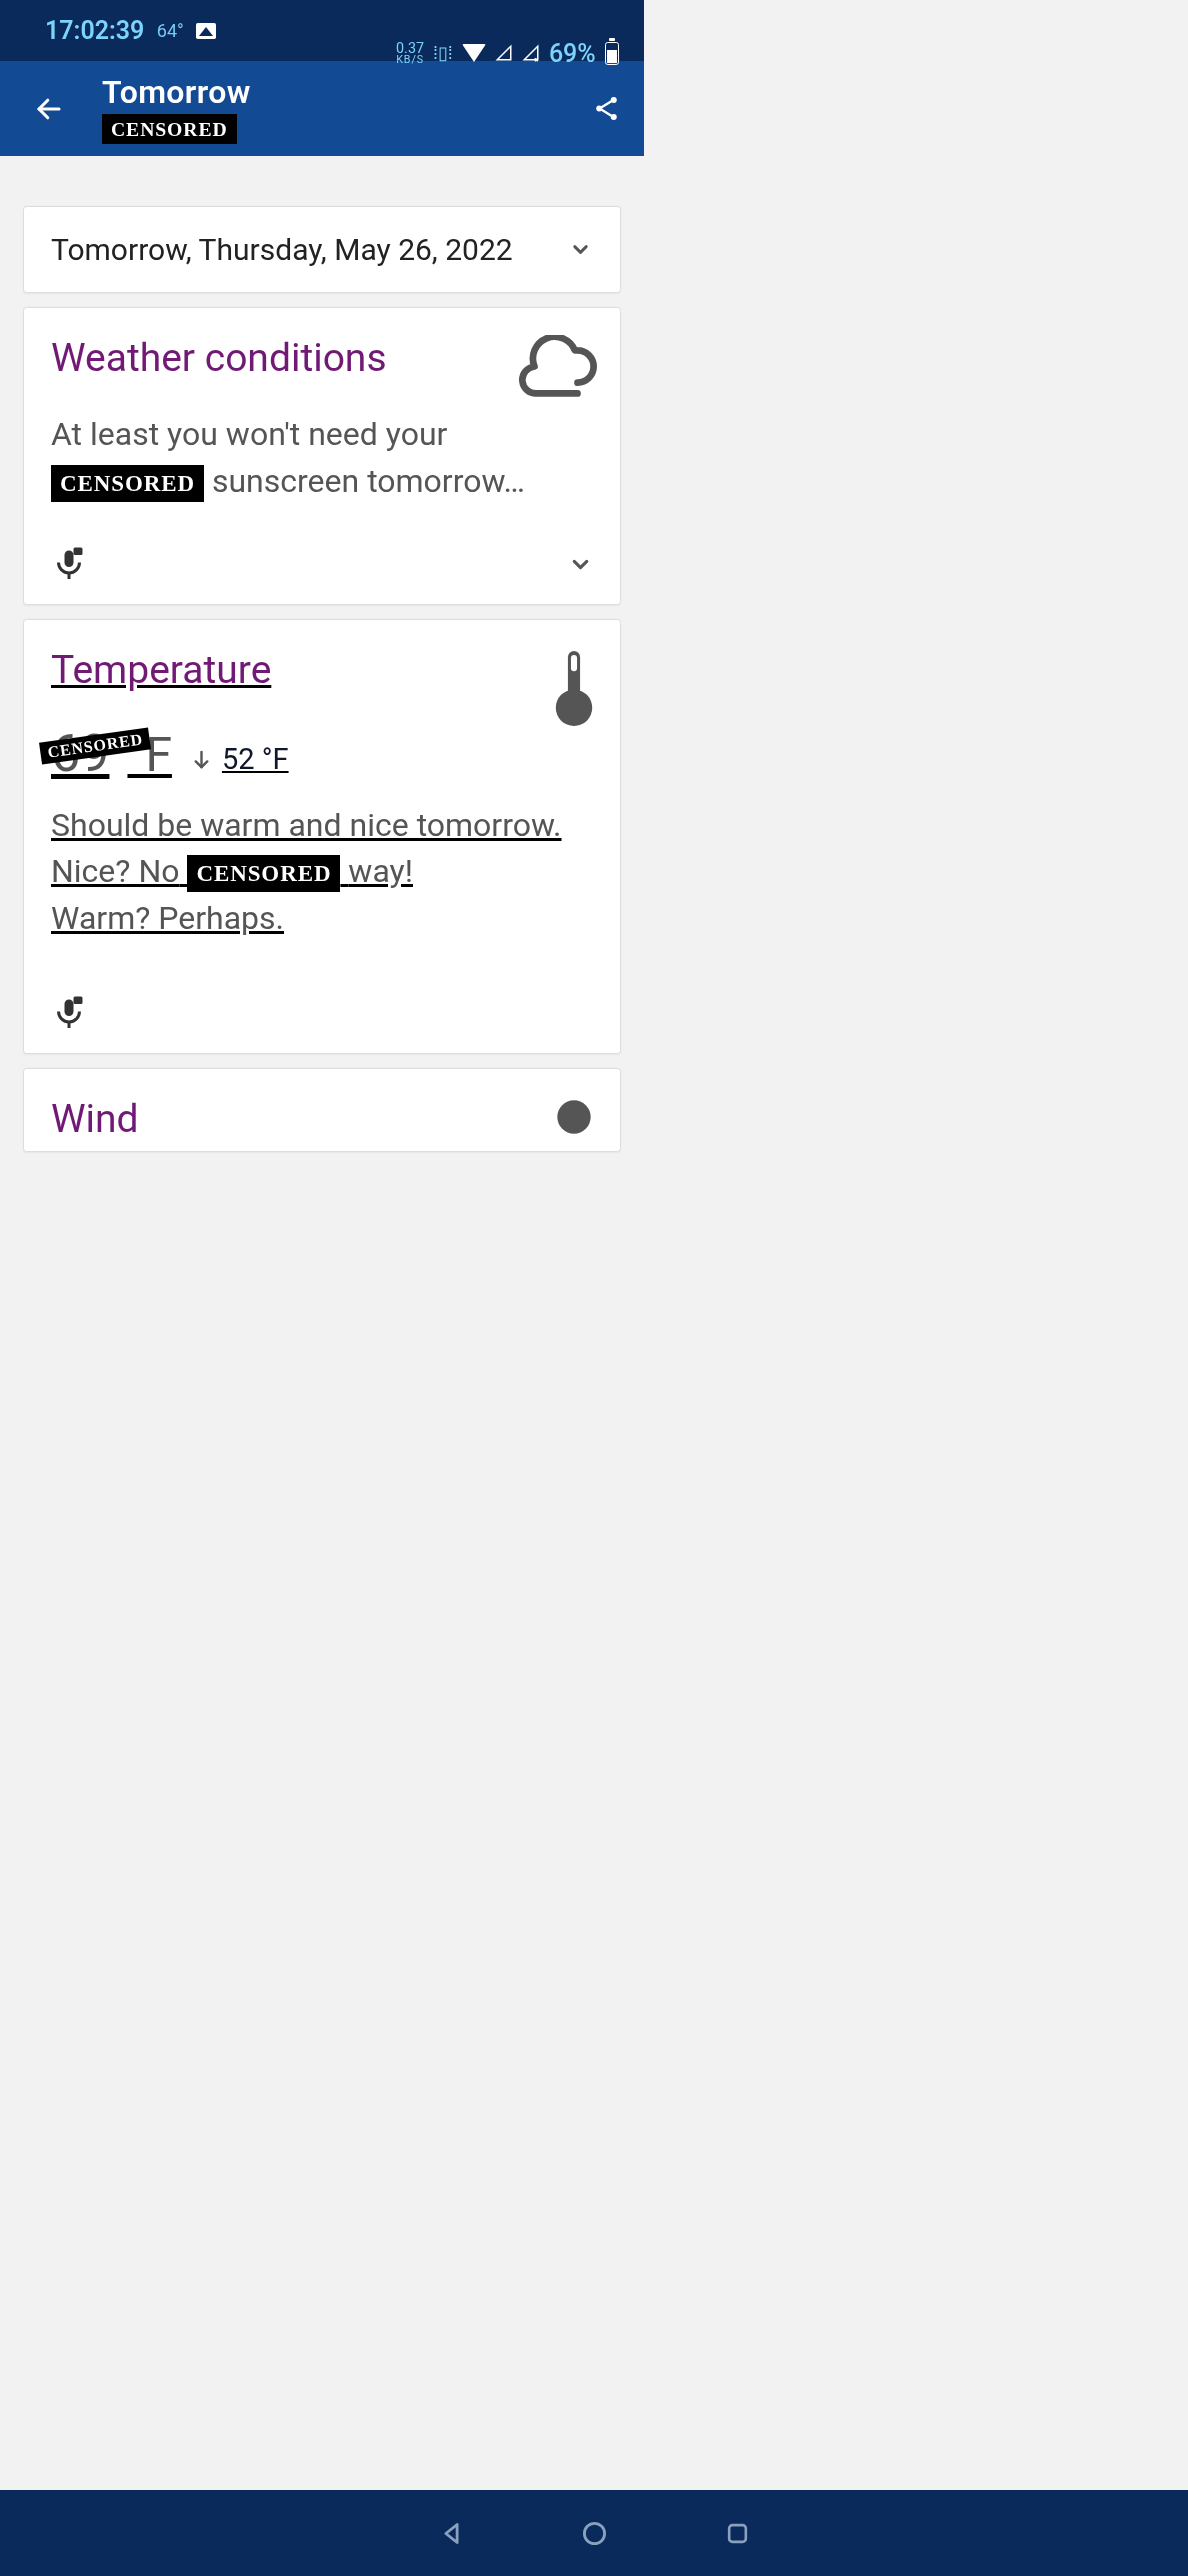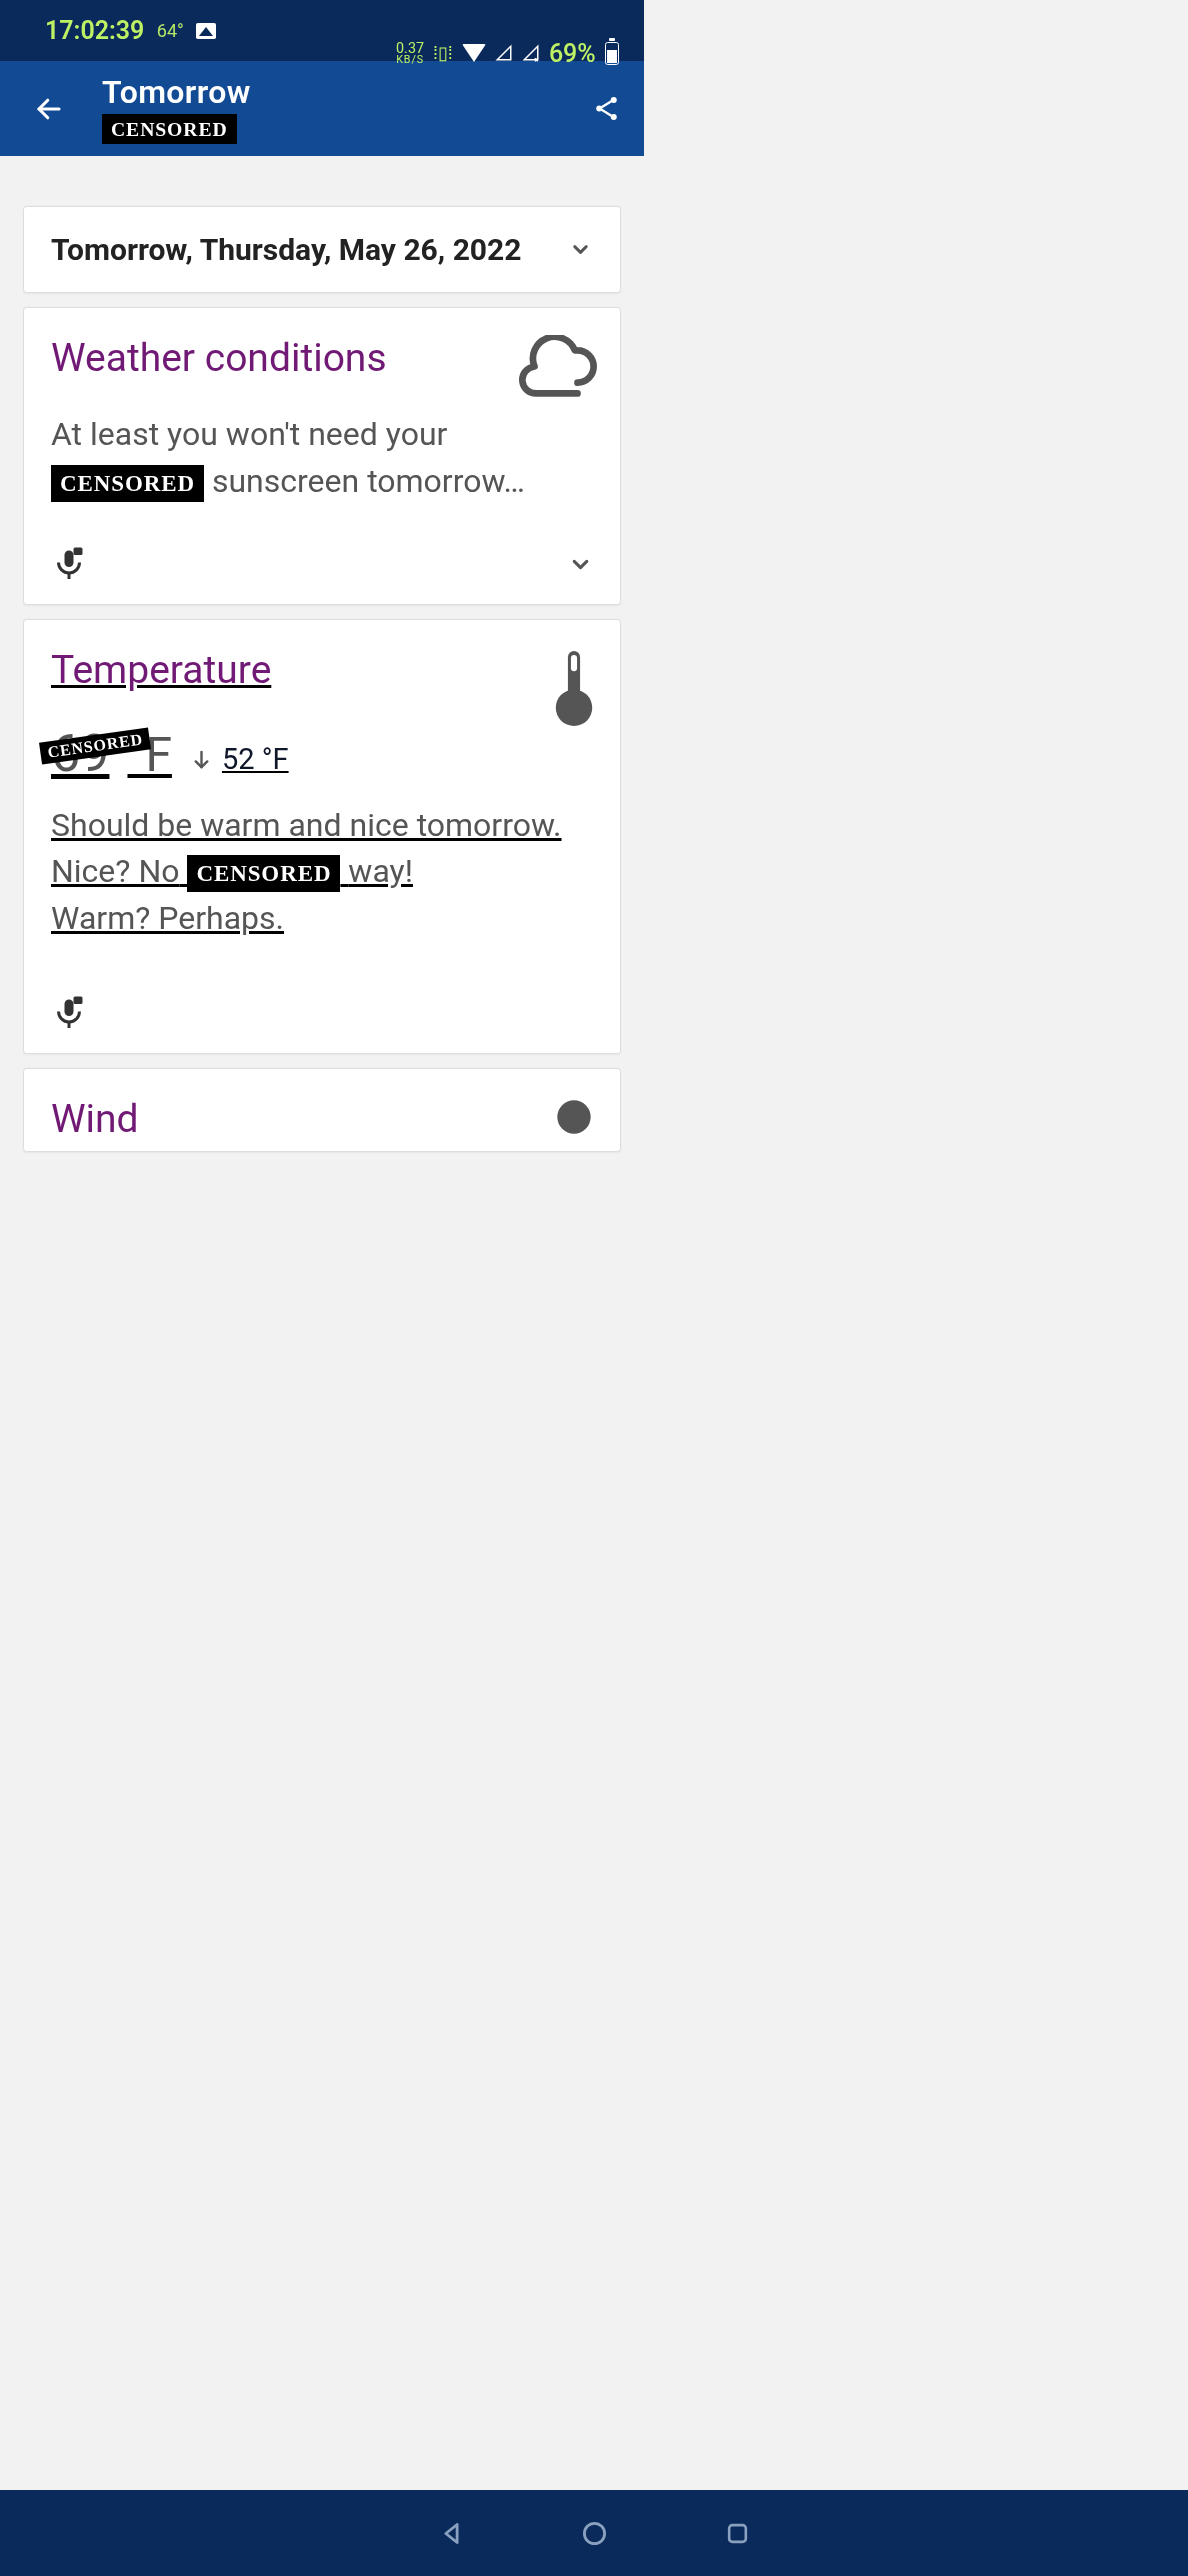--- a/index.html
+++ b/index.html
@@ -5,21 +5,21 @@
   * { box-sizing: border-box; margin: 0; padding: 0; }
   html, body {
     width: 644px;
     height: 1395px;
     font-family: Roboto, "Helvetica Neue", Arial, sans-serif;
     background: #f2f2f2;
     overflow: hidden;
   }
   .statusbar {
     background: #0a2a5c;
-    color: #bef264;
+    color: #7dd3fc;
     height: 61px;
     display: flex;
     align-items: center;
     justify-content: space-between;
     padding: 0 25px 0 45px;
     font-size: 23px;
   }
   .status-left { display: flex; align-items: center; gap: 12.5px; }
   .status-left .time { font-weight: 600; font-size: 25px; }
   .status-left .outside { font-size: 18px; opacity: 0.95; }
@@ -61,21 +61,21 @@
   .content { padding: 50px 23px 0 23px; height: calc(100% - 61px - 95px - 86px); overflow: hidden; }
 
   .card {
     background: #ffffff;
     border: 0.9px solid #ddd;
     border-radius: 3.6px;
     box-shadow: 0 0.9px 1.8px rgba(0,0,0,0.05);
     margin-bottom: 14.3px;
   }
   .date-card { padding: 25px 27px; display:flex; align-items:center; justify-content:space-between; }
-  .date-card .date-text { font-size: 30px; font-weight: 700; color: #222; }
+  .date-card .date-text { font-size: 30px; font-weight: 400; color: #222; }
 
   .chevron-down { width: 25px; height: 25px; display:flex; align-items:center; justify-content:center; color:#555; }
 
   .weather-card { padding: 27px 27px 21.5px 27px; position: relative; }
   .section-title { font-size: 39px; color: #701a75; margin-bottom: 30px; }
   .section-icon-right { position: absolute; right: 21.5px; top: 27px; color: #555; }
 
   .card-body { font-size: 32px; color: #555; line-height: 1.45; margin-bottom: 24px; }
   .card-body .inline-censored, .inline-censored {
     display: inline-block; background:#000; color:#fff;

